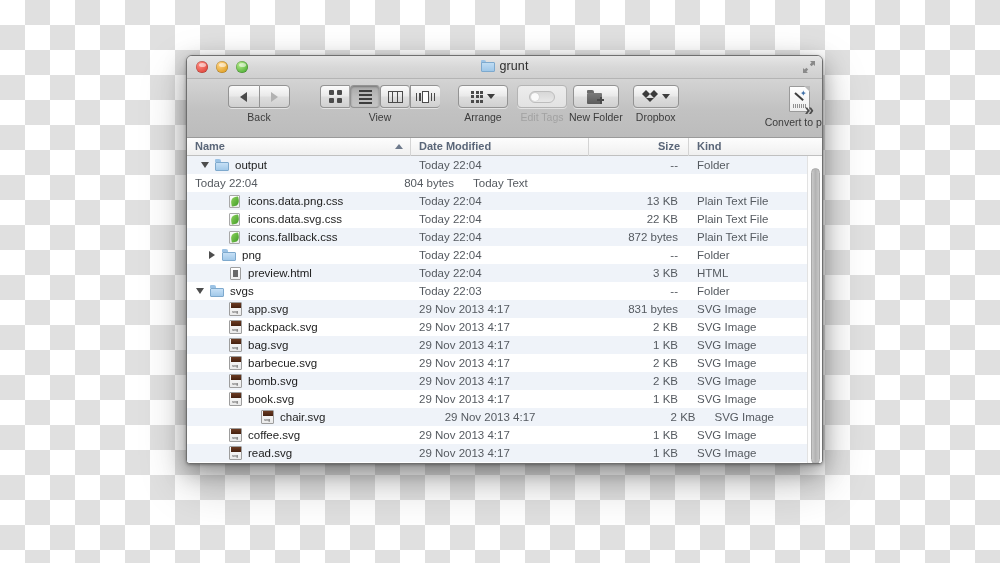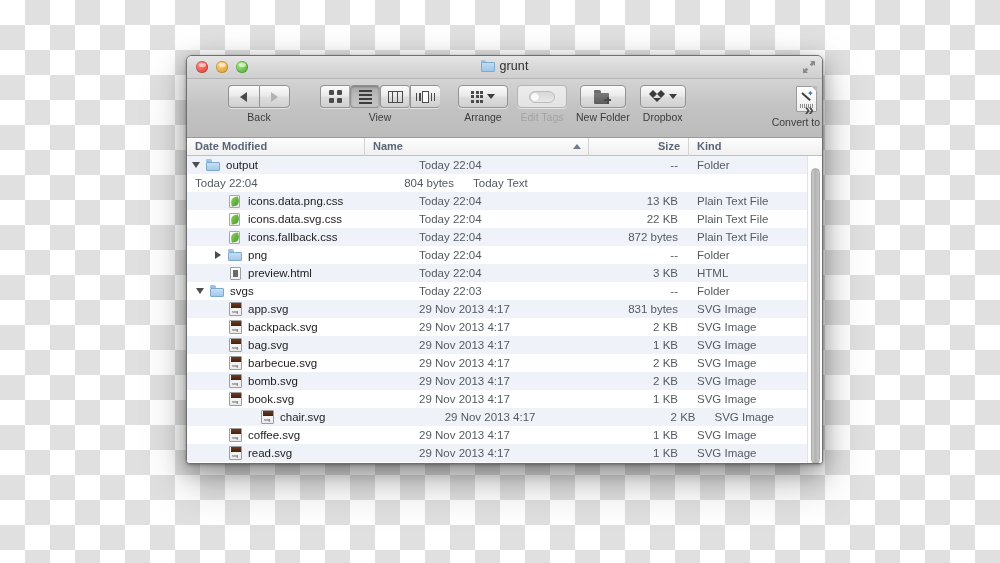--- a/index.html
+++ b/index.html
@@ -533,21 +533,21 @@
       <span class="tb-label">Arrange</span>
     </div>
 
     <div class="tb-group" style="margin-left:9px;">
       <div class="btn-bevel disabled tags-btn">
         <span class="pill"></span>
       </div>
       <span class="tb-label disabled">Edit Tags</span>
     </div>
 
-    <div class="tb-group" style="margin-left:9px;">
+    <div class="tb-group" style="margin-left:2px;">
       <div class="btn-bevel nf-btn">
         <span class="ico-newfolder">
           <span class="nf-tab"></span>
             <span class="nf-body"></span>
             <span class="nf-plus"></span>
         </span>
       </div>
       <span class="tb-label">New Folder</span>
     </div>
 
@@ -576,39 +576,39 @@
           <span class="barcode"></span>
         </span>
       </div>
       <span class="tb-label">Convert to png</span>
     </div>
 
     <div class="overflow">»</div>
   </div>
 
   <div class="col-header">
-    <div class="ch c-date">
-      <span>Date Modified</span>
-    </div>
     <div class="ch c-name">
       <span>Name</span>
       <span class="sort-arrow"></span>
     </div>
+    <div class="ch c-date">
+      <span>Date Modified</span>
+    </div>
     <div class="ch c-size">
       <span>Size</span>
     </div>
     <div class="ch c-kind">
       <span>Kind</span>
     </div>
   </div>
 
   <div class="file-list">
     <div id="rows-container">
         <div class="row even">
-          <div class="cell c-name" style="padding-left:2px;">
+          <div class="cell c-name" style="padding-left:11px;">
             <span class="disc">
               <span class="tw-down"></span>
             </span>
             <span class="ico-slot">
               <span class="mini-folder">
                 <span class="tab"></span>
                 <span class="body"></span>
               </span>
             </span>
             <span class="row-label">output</span>
@@ -661,21 +661,21 @@
                 <span class="lf"></span>
               </span>
             </span>
             <span class="row-label">icons.fallback.css</span>
           </div>
           <div class="cell c-date">Today 22:04</div>
           <div class="cell c-size">872 bytes</div>
           <div class="cell c-kind">Plain Text File</div>
         </div>
         <div class="row odd">
-          <div class="cell c-name" style="padding-left:24px;">
+          <div class="cell c-name" style="padding-left:18px;">
             <span class="disc">
               <span class="tw-right"></span>
             </span>
             <span class="ico-slot">
               <span class="mini-folder">
                 <span class="tab"></span>
                 <span class="body"></span>
               </span>
             </span>
             <span class="row-label">png</span>

